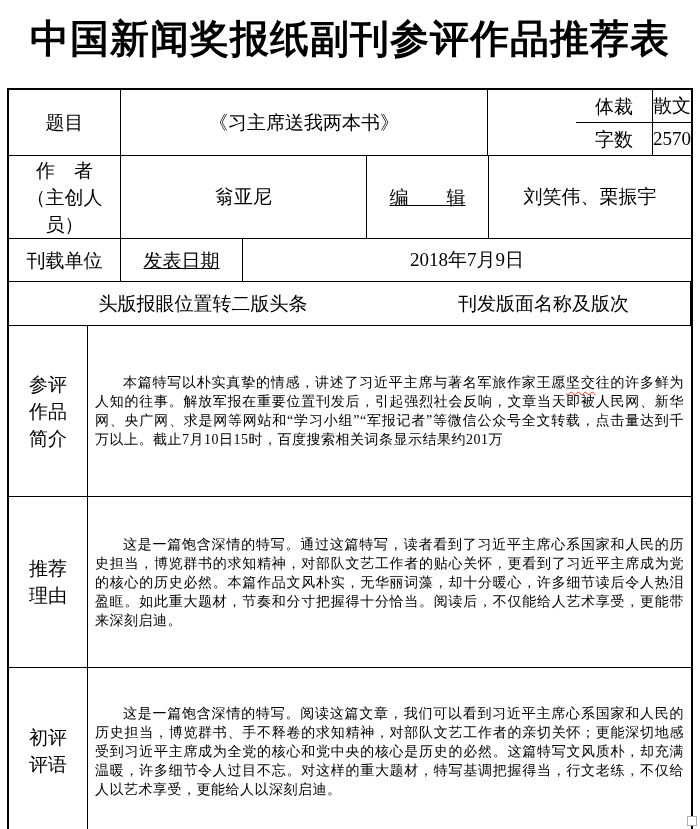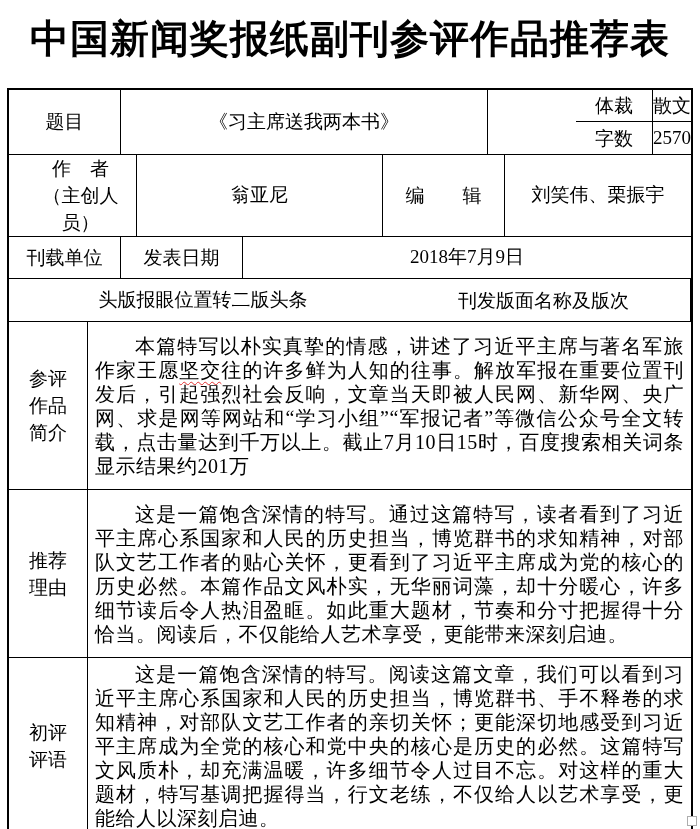--- a/index.html
+++ b/index.html
@@ -28,45 +28,45 @@
   .cell.last { border-right:none; }
   .lbl { white-space:pre-line; line-height:27px; }
   .stack { display:flex; flex-direction:column;align-items:flex-end; }
   .subrow { display:flex; flex:1; border-bottom:1px solid #000; }
   .subrow.last { border-bottom:none; }
   .para-cell {
     flex:1; border-right:none; display:flex; align-items:center;
     justify-content:flex-start; text-align:left; padding:4px 7px;
   }
   .para {
-    width:100%; font-size:20px; line-height:24px; letter-spacing:0.5px;
+    width:100%; font-size:14px; line-height:19px; letter-spacing:0.5px;
     text-align:justify; text-indent:2em;
   }
   .spell-error {
     text-decoration:underline wavy #e03131;
     text-decoration-thickness:1px; text-underline-offset:4px;
     text-decoration-skip-ink:none;
   }
   .resize-handle {
     position:absolute; left:687px; top:816px; width:10px; height:10px;
     background:#fff; border:1px solid #adadad;
   }
   
   .w-c1 { width:112px; }
   .w-r1val { width:367px; }
   .w-r1right { width:203px; }
   .w-genre { width:77px; }
   .w-c2 { width:246px; }
-  .w-c3 { width:122px; }
+  .w-c3 { width:122px;text-decoration:underline; }
   .w-r4left { width:294px; }
   .w-lblnarrow { width:79px; }
   .flex1 { flex:1; }
   .h-r1 { height:66px; }
   .h-r1a { height:33px; }
-  .h-r2 { height:83px;padding-left:16px; }
+  .h-r2 { height:83px; }
   .h-r3 { height:43px; }
   .h-r4 { height:44px; }
   .h-r5 { height:171px; }
   .h-r6 { height:171px; }
 </style>
 </head>
 <body>
 
 <div class="page">
 

